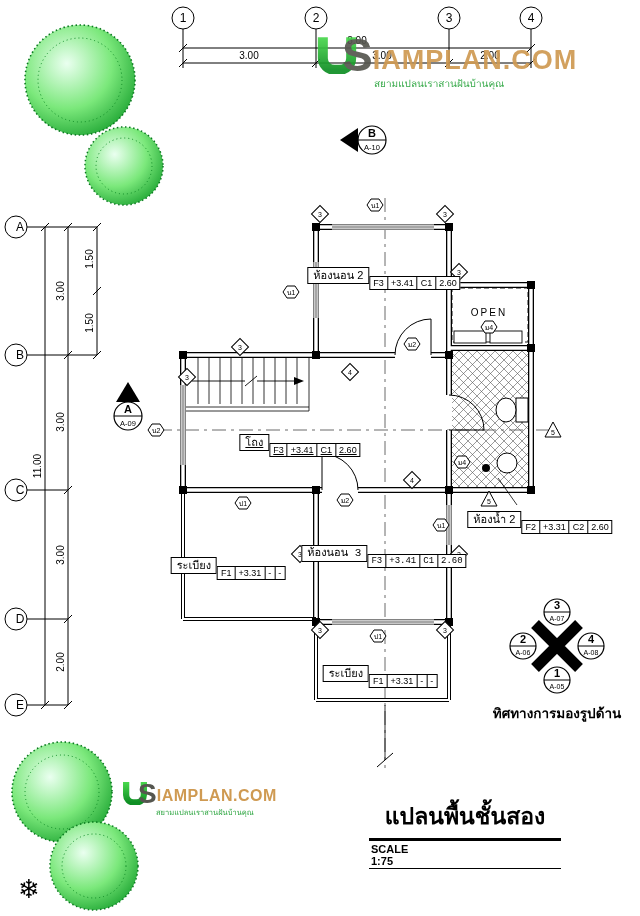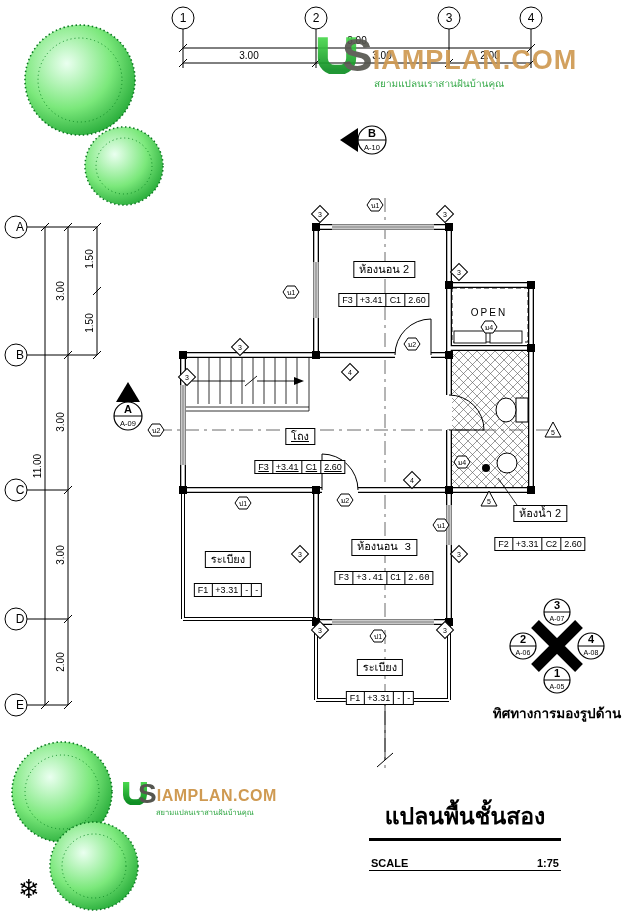--- a/index.html
+++ b/index.html
@@ -2,31 +2,31 @@
 <html><head>
 <meta charset="utf-8">
 <style>
   html,body{margin:0;padding:0;background:#fff;}
   .canvas{position:relative;width:640px;height:916px;background:#fff;overflow:hidden;
           font-family:"Liberation Sans","DejaVu Sans",sans-serif;color:#000;}
   .plan-svg{position:absolute;left:0;top:0;width:640px;height:916px;}
   svg text{font-family:"Liberation Sans","DejaVu Sans",sans-serif;fill:#000;}
 
   
-  .room-label{position:absolute;transform:translateX(-50%);display:flex;flex-direction:column;align-items:center;z-index:5;}
+  .room-label{position:absolute;transform:translateX(-50%);display:flex;flex-direction:row;align-items:center;z-index:5;}
   .room-name{display:inline-block;border:1px solid #000;background:#fff;padding:0 5px;font-size:11px;line-height:15px;white-space:nowrap;}
   .tag-row{display:flex;border:1px solid #000;background:#fff;margin-top:15px;font-size:9px;line-height:12px;}
   .tag-row span{padding:0 3px;border-right:1px solid #000;white-space:nowrap;}
   .tag-row span:last-child{border-right:none;}
 
   
   .titleblock{position:absolute;left:369px;top:798px;width:192px;z-index:5;}
   .tb-title{font-size:23px;font-weight:bold;text-align:center;white-space:nowrap;}
   .tb-rule{border-top:3px solid #000;margin-top:4px;}
-  .tb-scale-row{display:flex;justify-content:space-between;font-size:11px;font-weight:bold;padding:16px 2px 1px 2px;}
+  .tb-scale-row{display:flex;justify-content:space-between;font-size:11px;font-weight:bold;padding:2px 2px 1px 2px;flex-direction:column;}
   .tb-rule-thin{border-top:1px solid #000;}
 
   .dir-caption{position:absolute;left:557px;top:702px;transform:translateX(-50%);
                font-size:13.5px;font-weight:bold;white-space:nowrap;z-index:5;}
 
   
   .wm{position:absolute;z-index:4;}
   .wm-row{display:flex;align-items:flex-end;}
   .wm-top{left:316px;top:34px;opacity:.92;}
   .wm-top .wm-s{font-size:46px;font-weight:bold;color:#55564f;line-height:.8;margin-left:-16px;}

